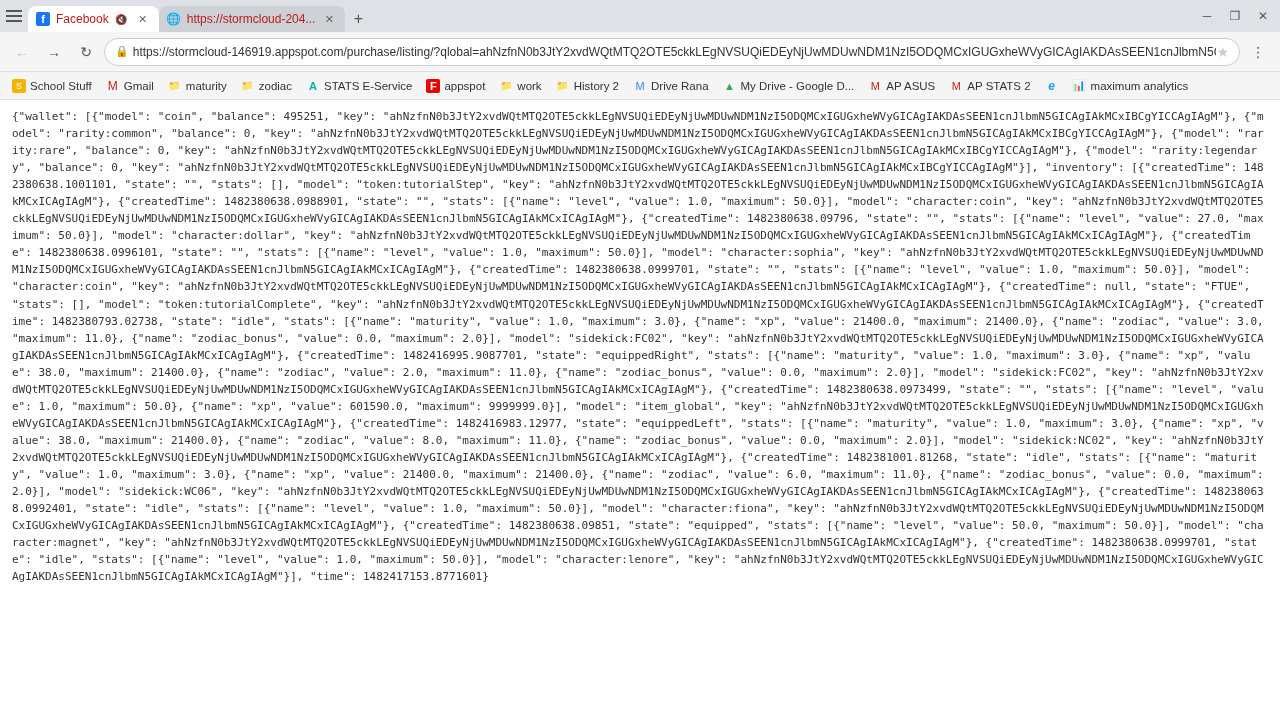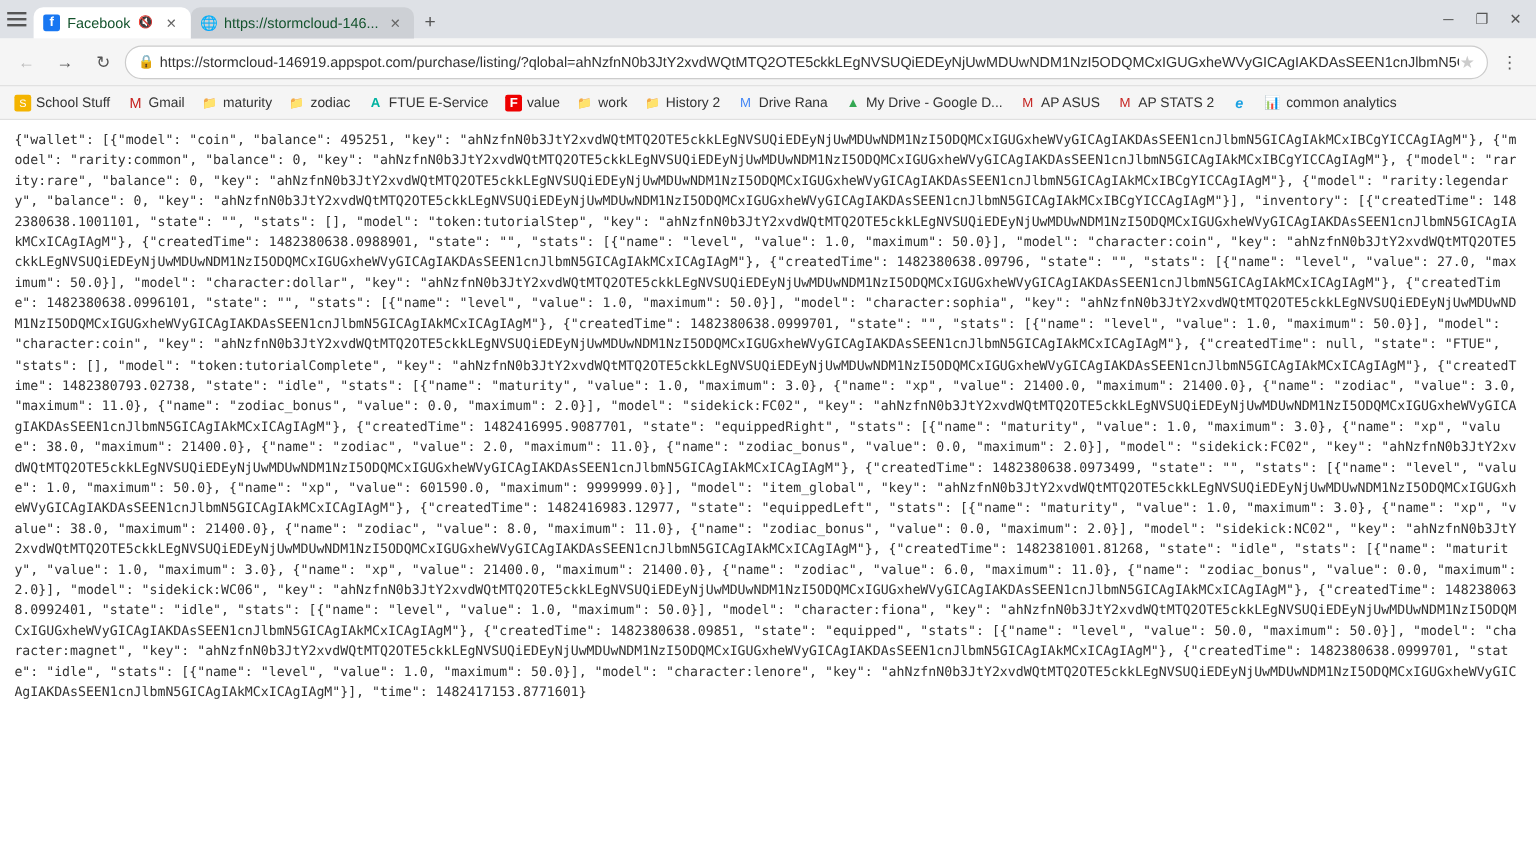--- a/index.html
+++ b/index.html
@@ -68,21 +68,21 @@
       width: 14px;
       height: 14px;
       flex-shrink: 0;
     }
     .tab-label {
       flex: 1;
       overflow: hidden;
       text-overflow: ellipsis;
       white-space: nowrap;
       font-size: 12px;
-      color: #14532d;
+      color: #b91c1c;
     }
     .tab-close {
       width: 16px;
       height: 16px;
       display: flex;
       align-items: center;
       justify-content: center;
       border-radius: 50%;
       font-size: 11px;
       color: #666;
@@ -257,21 +257,21 @@
         </div>
         <span class="tab-label">Facebook</span>
         <div class="tab-mute" title="Mute tab">🔇</div>
         <div class="tab-close">✕</div>
       </div>
 
       <div class="tab inactive">
         <div class="tab-favicon">
           <span style="font-size:12px;color:#aaa;">🌐</span>
         </div>
-        <span class="tab-label">https://stormcloud-146...</span>
+        <span class="tab-label">https://stormcloud-204...</span>
         <div class="tab-close">✕</div>
       </div>
       <div class="new-tab-btn">+</div>
     </div>
   </div>
   <div class="window-controls">
     <div class="win-btn">─</div>
     <div class="win-btn">❐</div>
     <div class="win-btn close">✕</div>
   </div>
@@ -309,27 +309,27 @@
     <span>maturity</span>
   </div>
   <div class="bookmark-item">
     <div class="bookmark-favicon">📁</div>
     <span>zodiac</span>
   </div>
   <div class="bookmark-item">
     <div class="bookmark-favicon">
         <span class="favicon-asus">A</span>
       </div>
-    <span>FTUE E-Service</span>
+    <span>STATS E-Service</span>
   </div>
   <div class="bookmark-item">
     <div class="bookmark-favicon">
         <div class="favicon-f">F</div>
       </div>
-    <span>value</span>
+    <span>appspot</span>
   </div>
   <div class="bookmark-item">
     <div class="bookmark-favicon">📁</div>
     <span>work</span>
   </div>
   <div class="bookmark-item">
     <div class="bookmark-favicon">📁</div>
     <span>History 2</span>
   </div>
   <div class="bookmark-item">
@@ -358,19 +358,19 @@
   </div>
   <div class="bookmark-item">
     <div class="bookmark-favicon">
         <span style="color:#1BA1E2;font-size:12px;font-style:italic;font-weight:bold;">e</span>
       </div>
   </div>
   <div class="bookmark-item">
     <div class="bookmark-favicon">
         <span style="color:#e37400;font-size:11px;">📊</span>
       </div>
-    <span>common analytics</span>
+    <span>maximum analytics</span>
   </div>
 </div>
 
 <div class="content-area">
   <pre style="white-space:pre-wrap;word-break:break-all;font-family:monospace;font-size:11px;line-height:1.55;color:#333;">{"wallet": [{"model": "coin", "balance": 495251, "key": "ahNzfnN0b3JtY2xvdWQtMTQ2OTE5ckkLEgNVSUQiEDEyNjUwMDUwNDM1NzI5ODQMCxIGUGxheWVyGICAgIAKDAsSEEN1cnJlbmN5GICAgIAkMCxIBCgYICCAgIAgM"}, {"model": "rarity:common", "balance": 0, "key": "ahNzfnN0b3JtY2xvdWQtMTQ2OTE5ckkLEgNVSUQiEDEyNjUwMDUwNDM1NzI5ODQMCxIGUGxheWVyGICAgIAKDAsSEEN1cnJlbmN5GICAgIAkMCxIBCgYICCAgIAgM"}, {"model": "rarity:rare", "balance": 0, "key": "ahNzfnN0b3JtY2xvdWQtMTQ2OTE5ckkLEgNVSUQiEDEyNjUwMDUwNDM1NzI5ODQMCxIGUGxheWVyGICAgIAKDAsSEEN1cnJlbmN5GICAgIAkMCxIBCgYICCAgIAgM"}, {"model": "rarity:legendary", "balance": 0, "key": "ahNzfnN0b3JtY2xvdWQtMTQ2OTE5ckkLEgNVSUQiEDEyNjUwMDUwNDM1NzI5ODQMCxIGUGxheWVyGICAgIAKDAsSEEN1cnJlbmN5GICAgIAkMCxIBCgYICCAgIAgM"}], "inventory": [{"createdTime": 1482380638.1001101, "state": "", "stats": [], "model": "token:tutorialStep", "key": "ahNzfnN0b3JtY2xvdWQtMTQ2OTE5ckkLEgNVSUQiEDEyNjUwMDUwNDM1NzI5ODQMCxIGUGxheWVyGICAgIAKDAsSEEN1cnJlbmN5GICAgIAkMCxICAgIAgM"}, {"createdTime": 1482380638.0988901, "state": "", "stats": [{"name": "level", "value": 1.0, "maximum": 50.0}], "model": "character:coin", "key": "ahNzfnN0b3JtY2xvdWQtMTQ2OTE5ckkLEgNVSUQiEDEyNjUwMDUwNDM1NzI5ODQMCxIGUGxheWVyGICAgIAKDAsSEEN1cnJlbmN5GICAgIAkMCxICAgIAgM"}, {"createdTime": 1482380638.09796, "state": "", "stats": [{"name": "level", "value": 27.0, "maximum": 50.0}], "model": "character:dollar", "key": "ahNzfnN0b3JtY2xvdWQtMTQ2OTE5ckkLEgNVSUQiEDEyNjUwMDUwNDM1NzI5ODQMCxIGUGxheWVyGICAgIAKDAsSEEN1cnJlbmN5GICAgIAkMCxICAgIAgM"}, {"createdTime": 1482380638.0996101, "state": "", "stats": [{"name": "level", "value": 1.0, "maximum": 50.0}], "model": "character:sophia", "key": "ahNzfnN0b3JtY2xvdWQtMTQ2OTE5ckkLEgNVSUQiEDEyNjUwMDUwNDM1NzI5ODQMCxIGUGxheWVyGICAgIAKDAsSEEN1cnJlbmN5GICAgIAkMCxICAgIAgM"}, {"createdTime": 1482380638.0999701, "state": "", "stats": [{"name": "level", "value": 1.0, "maximum": 50.0}], "model": "character:coin", "key": "ahNzfnN0b3JtY2xvdWQtMTQ2OTE5ckkLEgNVSUQiEDEyNjUwMDUwNDM1NzI5ODQMCxIGUGxheWVyGICAgIAKDAsSEEN1cnJlbmN5GICAgIAkMCxICAgIAgM"}, {"createdTime": null, "state": "FTUE", "stats": [], "model": "token:tutorialComplete", "key": "ahNzfnN0b3JtY2xvdWQtMTQ2OTE5ckkLEgNVSUQiEDEyNjUwMDUwNDM1NzI5ODQMCxIGUGxheWVyGICAgIAKDAsSEEN1cnJlbmN5GICAgIAkMCxICAgIAgM"}, {"createdTime": 1482380793.02738, "state": "idle", "stats": [{"name": "maturity", "value": 1.0, "maximum": 3.0}, {"name": "xp", "value": 21400.0, "maximum": 21400.0}, {"name": "zodiac", "value": 3.0, "maximum": 11.0}, {"name": "zodiac_bonus", "value": 0.0, "maximum": 2.0}], "model": "sidekick:FC02", "key": "ahNzfnN0b3JtY2xvdWQtMTQ2OTE5ckkLEgNVSUQiEDEyNjUwMDUwNDM1NzI5ODQMCxIGUGxheWVyGICAgIAKDAsSEEN1cnJlbmN5GICAgIAkMCxICAgIAgM"}, {"createdTime": 1482416995.9087701, "state": "equippedRight", "stats": [{"name": "maturity", "value": 1.0, "maximum": 3.0}, {"name": "xp", "value": 38.0, "maximum": 21400.0}, {"name": "zodiac", "value": 2.0, "maximum": 11.0}, {"name": "zodiac_bonus", "value": 0.0, "maximum": 2.0}], "model": "sidekick:FC02", "key": "ahNzfnN0b3JtY2xvdWQtMTQ2OTE5ckkLEgNVSUQiEDEyNjUwMDUwNDM1NzI5ODQMCxIGUGxheWVyGICAgIAKDAsSEEN1cnJlbmN5GICAgIAkMCxICAgIAgM"}, {"createdTime": 1482380638.0973499, "state": "", "stats": [{"name": "level", "value": 1.0, "maximum": 50.0}, {"name": "xp", "value": 601590.0, "maximum": 9999999.0}], "model": "item_global", "key": "ahNzfnN0b3JtY2xvdWQtMTQ2OTE5ckkLEgNVSUQiEDEyNjUwMDUwNDM1NzI5ODQMCxIGUGxheWVyGICAgIAKDAsSEEN1cnJlbmN5GICAgIAkMCxICAgIAgM"}, {"createdTime": 1482416983.12977, "state": "equippedLeft", "stats": [{"name": "maturity", "value": 1.0, "maximum": 3.0}, {"name": "xp", "value": 38.0, "maximum": 21400.0}, {"name": "zodiac", "value": 8.0, "maximum": 11.0}, {"name": "zodiac_bonus", "value": 0.0, "maximum": 2.0}], "model": "sidekick:NC02", "key": "ahNzfnN0b3JtY2xvdWQtMTQ2OTE5ckkLEgNVSUQiEDEyNjUwMDUwNDM1NzI5ODQMCxIGUGxheWVyGICAgIAKDAsSEEN1cnJlbmN5GICAgIAkMCxICAgIAgM"}, {"createdTime": 1482381001.81268, "state": "idle", "stats": [{"name": "maturity", "value": 1.0, "maximum": 3.0}, {"name": "xp", "value": 21400.0, "maximum": 21400.0}, {"name": "zodiac", "value": 6.0, "maximum": 11.0}, {"name": "zodiac_bonus", "value": 0.0, "maximum": 2.0}], "model": "sidekick:WC06", "key": "ahNzfnN0b3JtY2xvdWQtMTQ2OTE5ckkLEgNVSUQiEDEyNjUwMDUwNDM1NzI5ODQMCxIGUGxheWVyGICAgIAKDAsSEEN1cnJlbmN5GICAgIAkMCxICAgIAgM"}, {"createdTime": 1482380638.0992401, "state": "idle", "stats": [{"name": "level", "value": 1.0, "maximum": 50.0}], "model": "character:fiona", "key": "ahNzfnN0b3JtY2xvdWQtMTQ2OTE5ckkLEgNVSUQiEDEyNjUwMDUwNDM1NzI5ODQMCxIGUGxheWVyGICAgIAKDAsSEEN1cnJlbmN5GICAgIAkMCxICAgIAgM"}, {"createdTime": 1482380638.09851, "state": "equipped", "stats": [{"name": "level", "value": 50.0, "maximum": 50.0}], "model": "character:magnet", "key": "ahNzfnN0b3JtY2xvdWQtMTQ2OTE5ckkLEgNVSUQiEDEyNjUwMDUwNDM1NzI5ODQMCxIGUGxheWVyGICAgIAKDAsSEEN1cnJlbmN5GICAgIAkMCxICAgIAgM"}, {"createdTime": 1482380638.0999701, "state": "idle", "stats": [{"name": "level", "value": 1.0, "maximum": 50.0}], "model": "character:lenore", "key": "ahNzfnN0b3JtY2xvdWQtMTQ2OTE5ckkLEgNVSUQiEDEyNjUwMDUwNDM1NzI5ODQMCxIGUGxheWVyGICAgIAKDAsSEEN1cnJlbmN5GICAgIAkMCxICAgIAgM"}], "time": 1482417153.8771601}</pre>
 </div>
 
 </body></html>

